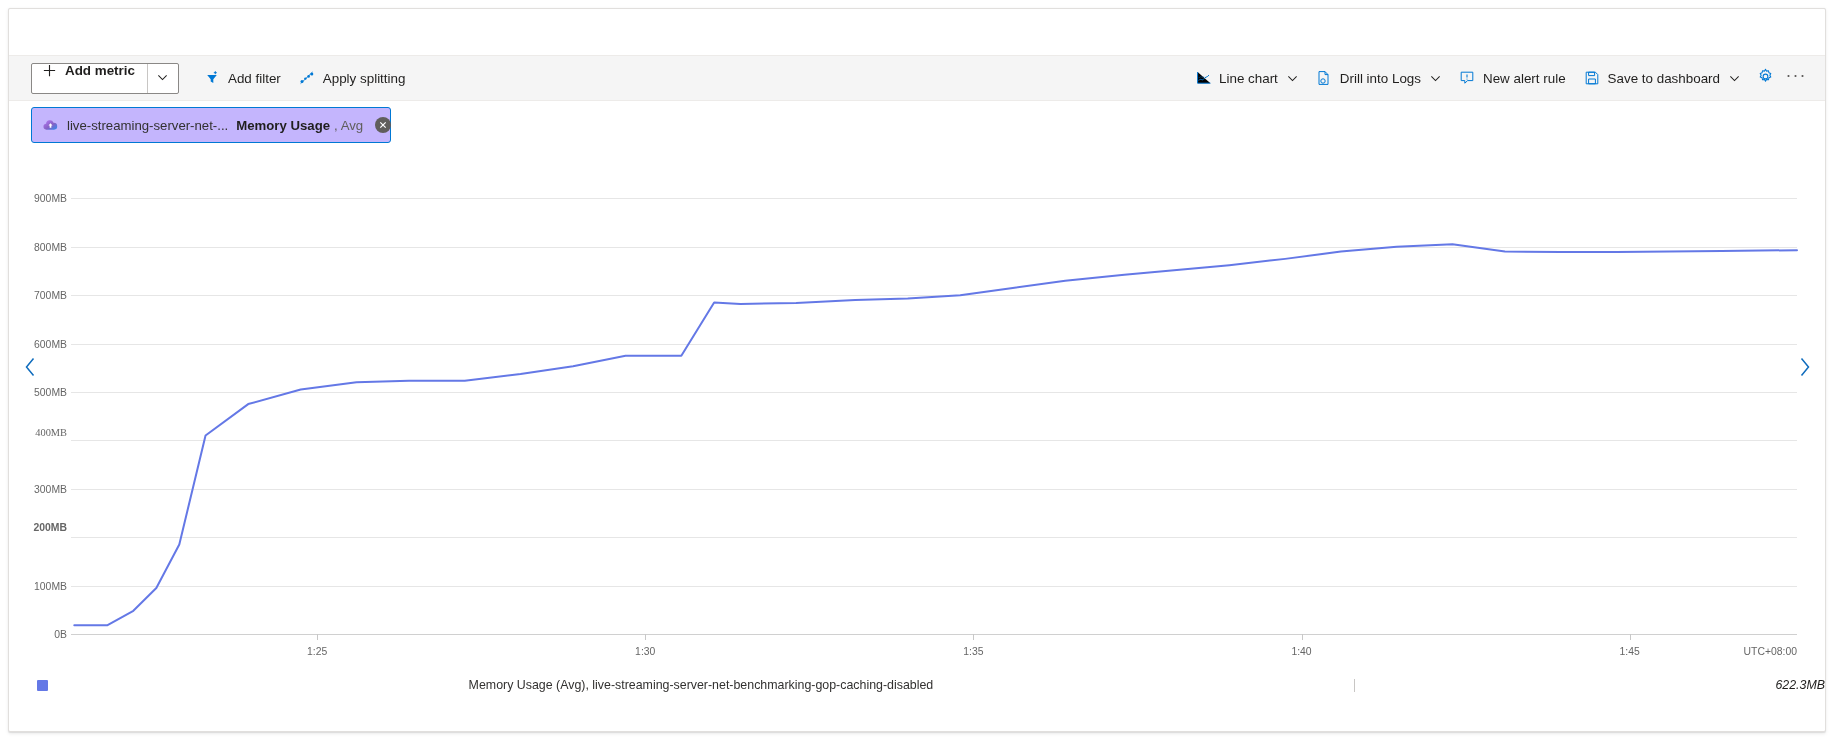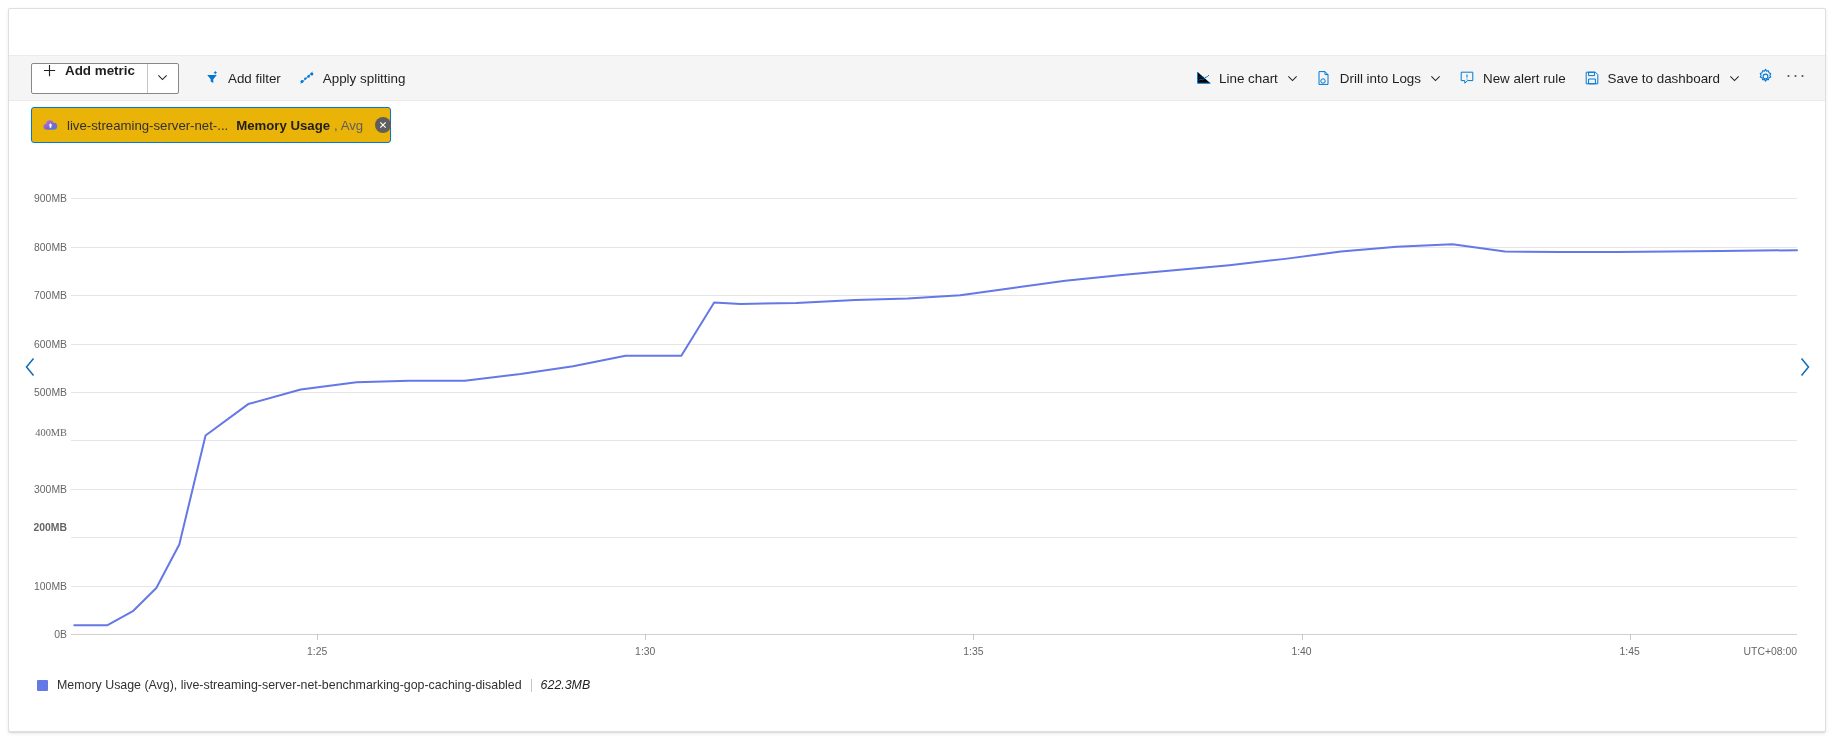--- a/index.html
+++ b/index.html
@@ -129,21 +129,21 @@
     display: flex;
     align-items: center;
     padding-left: 22px;
   }
   .metric-chip {
     display: inline-flex;
     align-items: center;
     height: 36px;
     border: 1px solid #0078d4;
     border-radius: 3px;
-    background: #eab308;
+    background: #c4b5fd;
     padding: 0 11px 0 10px;
     gap: 8px;
     cursor: pointer;
     max-width: 360px;
   }
   .chip-res-icon { width: 17px; height: 17px; flex: none; display:inline-flex; }
   .chip-res-name {
     font-size: 13.2px; color: #323130; white-space: nowrap;
   }
   .chip-metric {
@@ -214,20 +214,21 @@
   .nav-right { right: 10px; }
 
   
   .legend {
     position: absolute;
     left: 0; top: 660px;
     width: 100%; height: 32px;
     display: flex;
     align-items: center;
     padding-left: 28px;
+    justify-content: space-between;
   }
   .legend-swatch {
     width: 11px; height: 11px;
     border-radius: 1px;
     flex: none;
     margin-right: 9px;
   }
   .legend-text {
     font-size: 12.4px;
     color: #323130;

